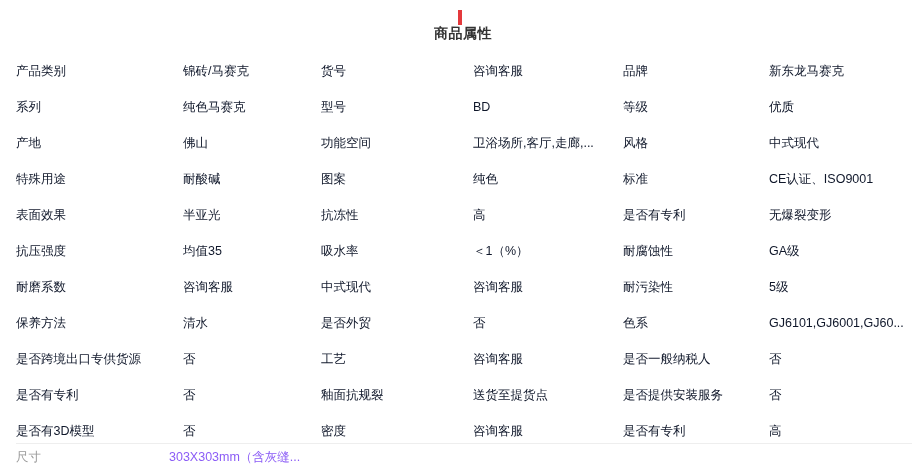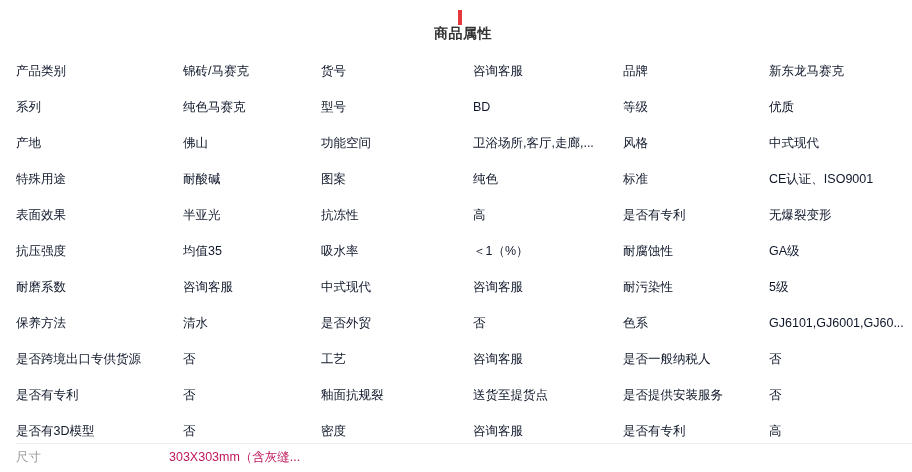--- a/index.html
+++ b/index.html
@@ -89,21 +89,21 @@
     left: 16px;
     top: 5px;
     font-size: 12.5px;
     color: #999999;
   }
   .last-row .value {
     position: absolute;
     left: 169px;
     top: 5px;
     font-size: 12.5px;
-    color: #be185d;
+    color: #8b5cf6;
     white-space: nowrap;
   }
 </style>
 </head>
 <body>
 
 <div class="page">
 
   <div class="section-header">
     <span class="bar"></span>

